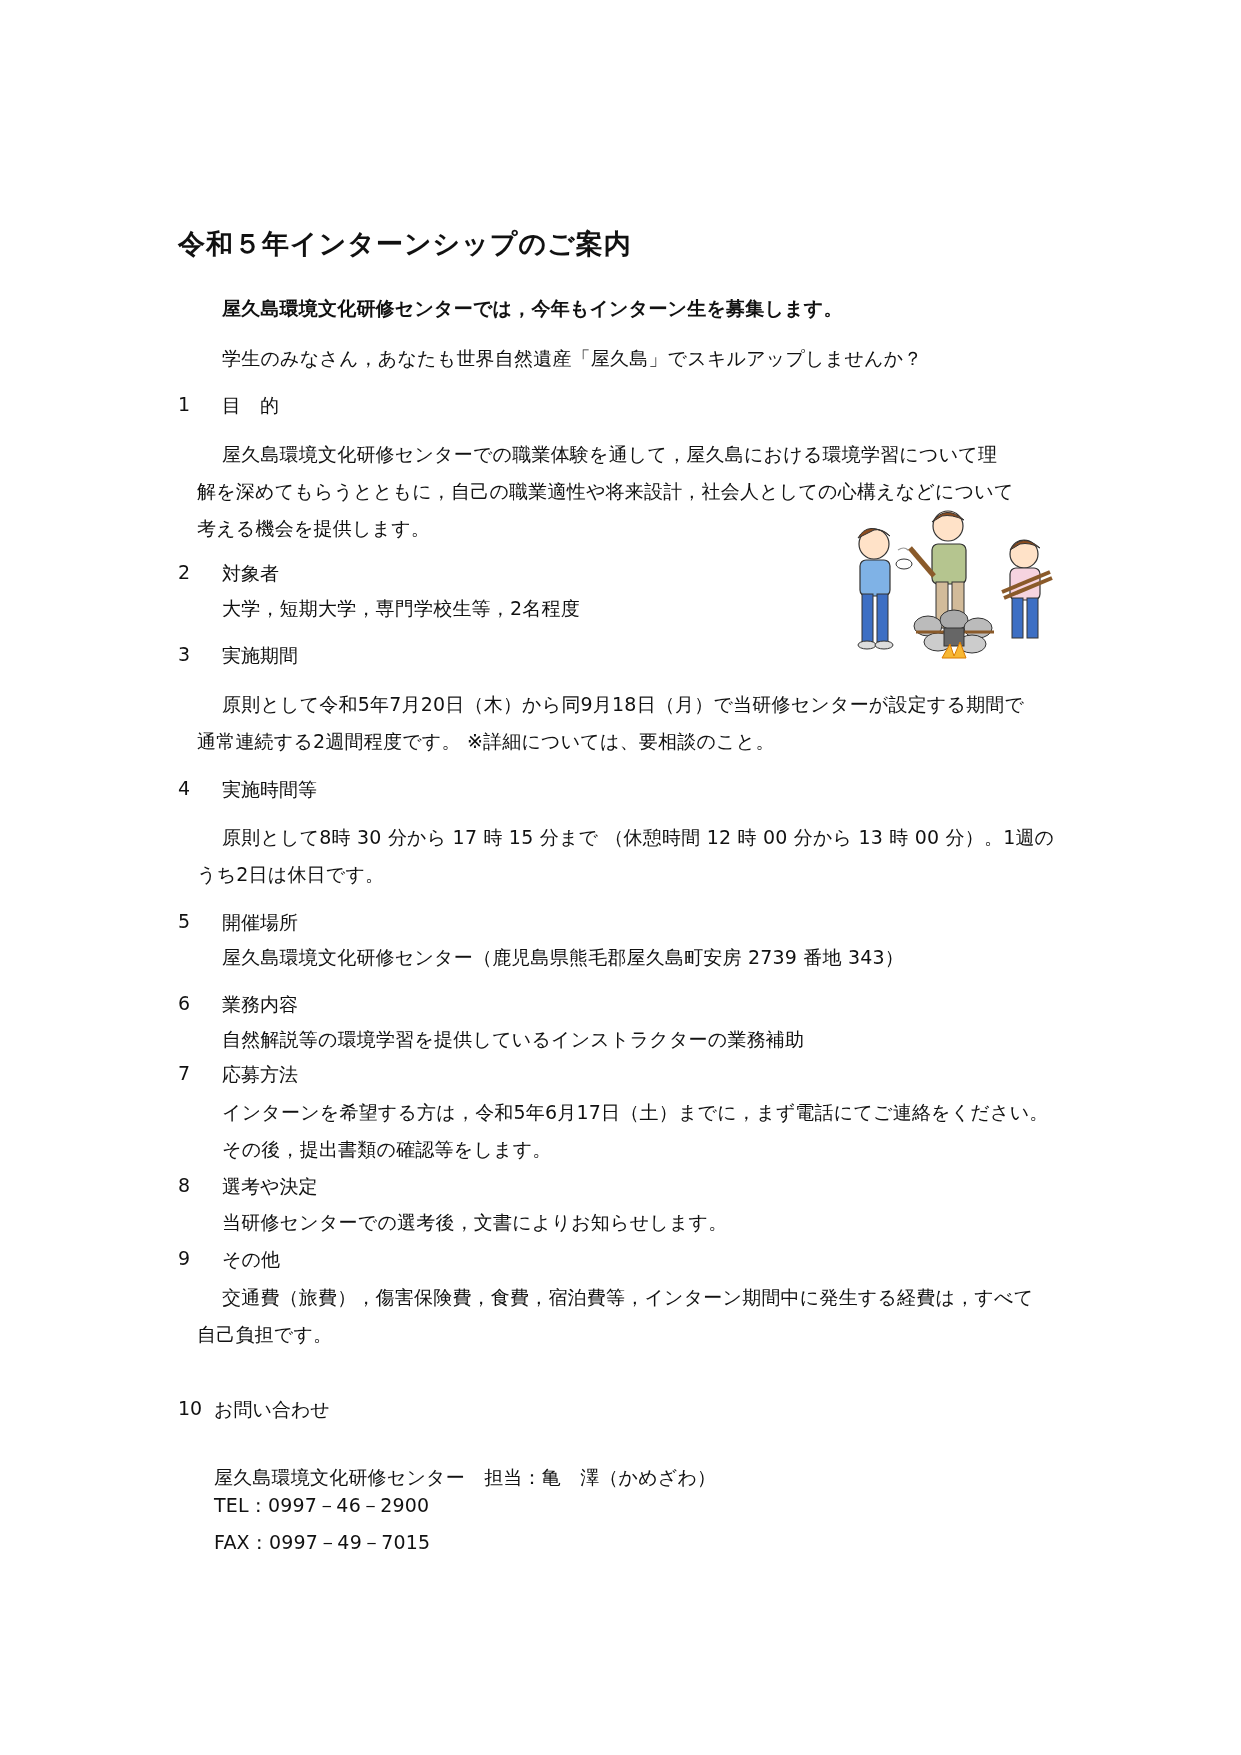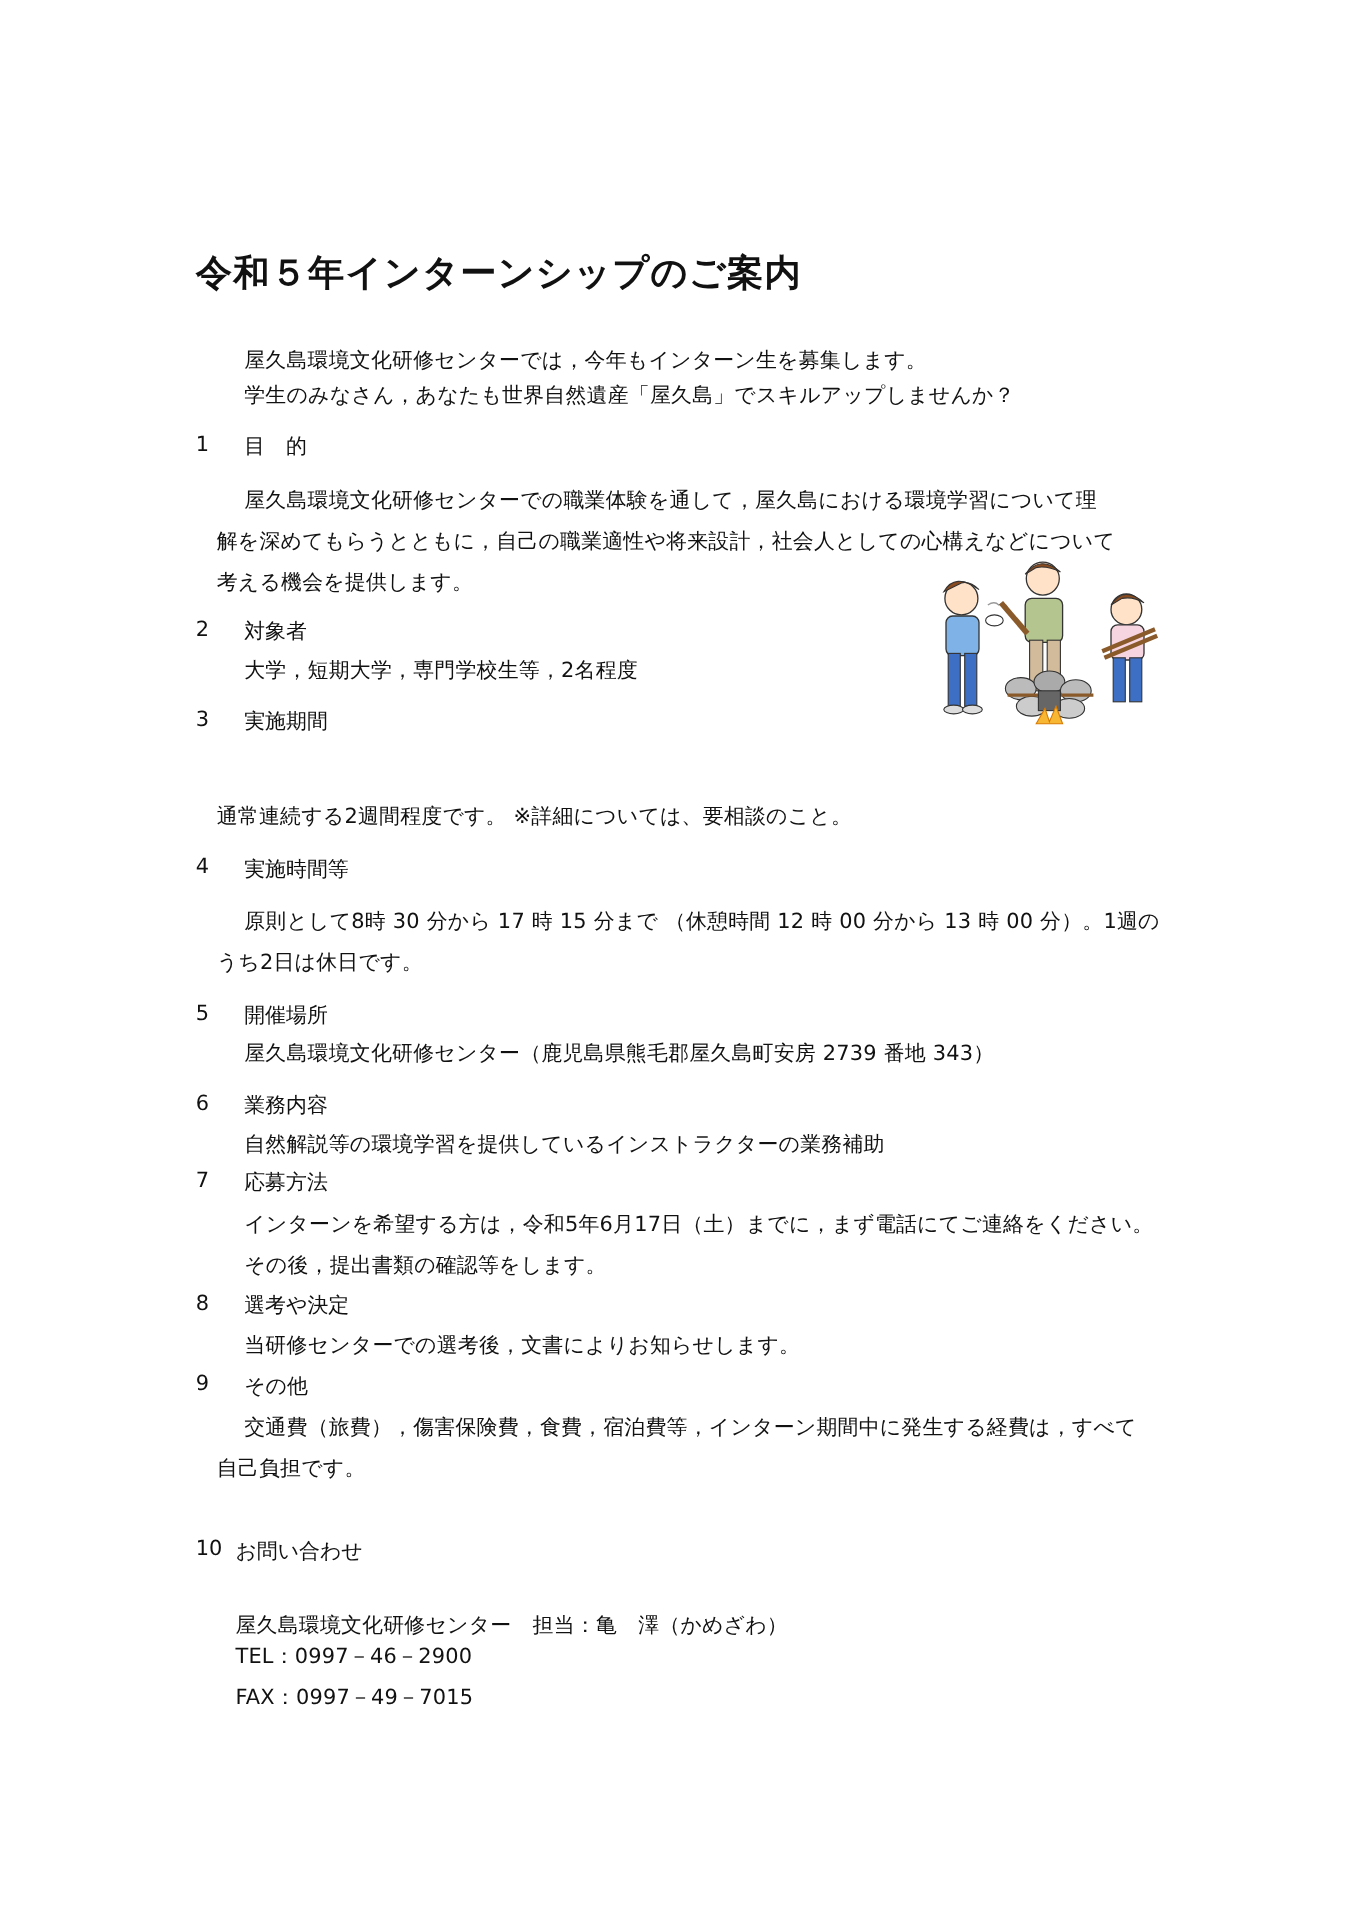--- a/index.html
+++ b/index.html
@@ -1,45 +1,46 @@
 <!DOCTYPE html>
 <html><head>
 <meta charset="utf-8">
 <style>
   html, body { margin: 0; padding: 0; background: #ffffff; }
   body { width: 1241px; height: 1755px; position: relative; overflow: hidden;
          font-family: "DejaVu Sans", "Liberation Sans", sans-serif; color: #111; }
   .page { position: absolute; left: 0; top: 0; width: 1241px; height: 1755px; }
-  .title { position: absolute; left: 178px; top: 226px; font-size: 33px; font-weight: bold; letter-spacing: 1px; }
+  .title { position: absolute; left: 178px; top: 226px; font-size: 27px; font-weight: bold; letter-spacing: 1px; }
   .line { position: absolute; font-size: 19px; white-space: nowrap; letter-spacing: 0.2px; }
   .num { position: absolute; font-size: 19px; }
   .head { position: absolute; font-size: 19px; }
   .illus { position: absolute; left: 838px; top: 508px; width: 230px; height: 160px; }
 </style>
 </head>
 <body>
 
 <div class="page">
   <div class="title">令和５年インターンシップのご案内</div>
 
-  <div class="line" style="left:222px;top:315px;">屋久島環境文化研修センターでは，今年もインターン生を募集します。</div>
+  <div class="line" style="left:222px;top:296px;font-weight:bold;">屋久島環境文化研修センターでは，今年もインターン生を募集します。</div>
   <div class="line" style="left:222px;top:346px;text-align:right;">学生のみなさん，あなたも世界自然遺産「屋久島」でスキルアップしませんか？</div>
 
   <div class="num" style="left:178px;top:393px;">1</div>
   <div class="head" style="left:222px;top:393px;">目　的</div>
   <div class="line" style="left:222px;top:442px;">屋久島環境文化研修センターでの職業体験を通して，屋久島における環境学習について理</div>
   <div class="line" style="left:197px;top:479px;">解を深めてもらうとともに，自己の職業適性や将来設計，社会人としての心構えなどについて</div>
   <div class="line" style="left:197px;top:516px;">考える機会を提供します。</div>
 
   <div class="num" style="left:178px;top:561px;">2</div>
   <div class="head" style="left:222px;top:561px;">対象者</div>
   <div class="line" style="left:222px;top:596px;">大学，短期大学，専門学校生等，2名程度</div>
 
   <div class="num" style="left:178px;top:643px;">3</div>
   <div class="head" style="left:222px;top:643px;">実施期間</div>
+  <div class="line" style="left:222px;top:692px;">原則として令和5年7月20日（木）から同9月18日（月）で当研修センターが設定する期間で</div>
   <div class="line" style="left:197px;top:729px;">通常連続する2週間程度です。 ※詳細については、要相談のこと。</div>
 
   <div class="num" style="left:178px;top:777px;">4</div>
   <div class="head" style="left:222px;top:777px;">実施時間等</div>
   <div class="line" style="left:222px;top:825px;">原則として8時 30 分から 17 時 15 分まで （休憩時間 12 時 00 分から 13 時 00 分）。1週の</div>
   <div class="line" style="left:197px;top:862px;">うち2日は休日です。</div>
 
   <div class="num" style="left:178px;top:910px;">5</div>
   <div class="head" style="left:222px;top:910px;">開催場所</div>
   <div class="line" style="left:222px;top:945px;">屋久島環境文化研修センター（鹿児島県熊毛郡屋久島町安房 2739 番地 343）</div>

